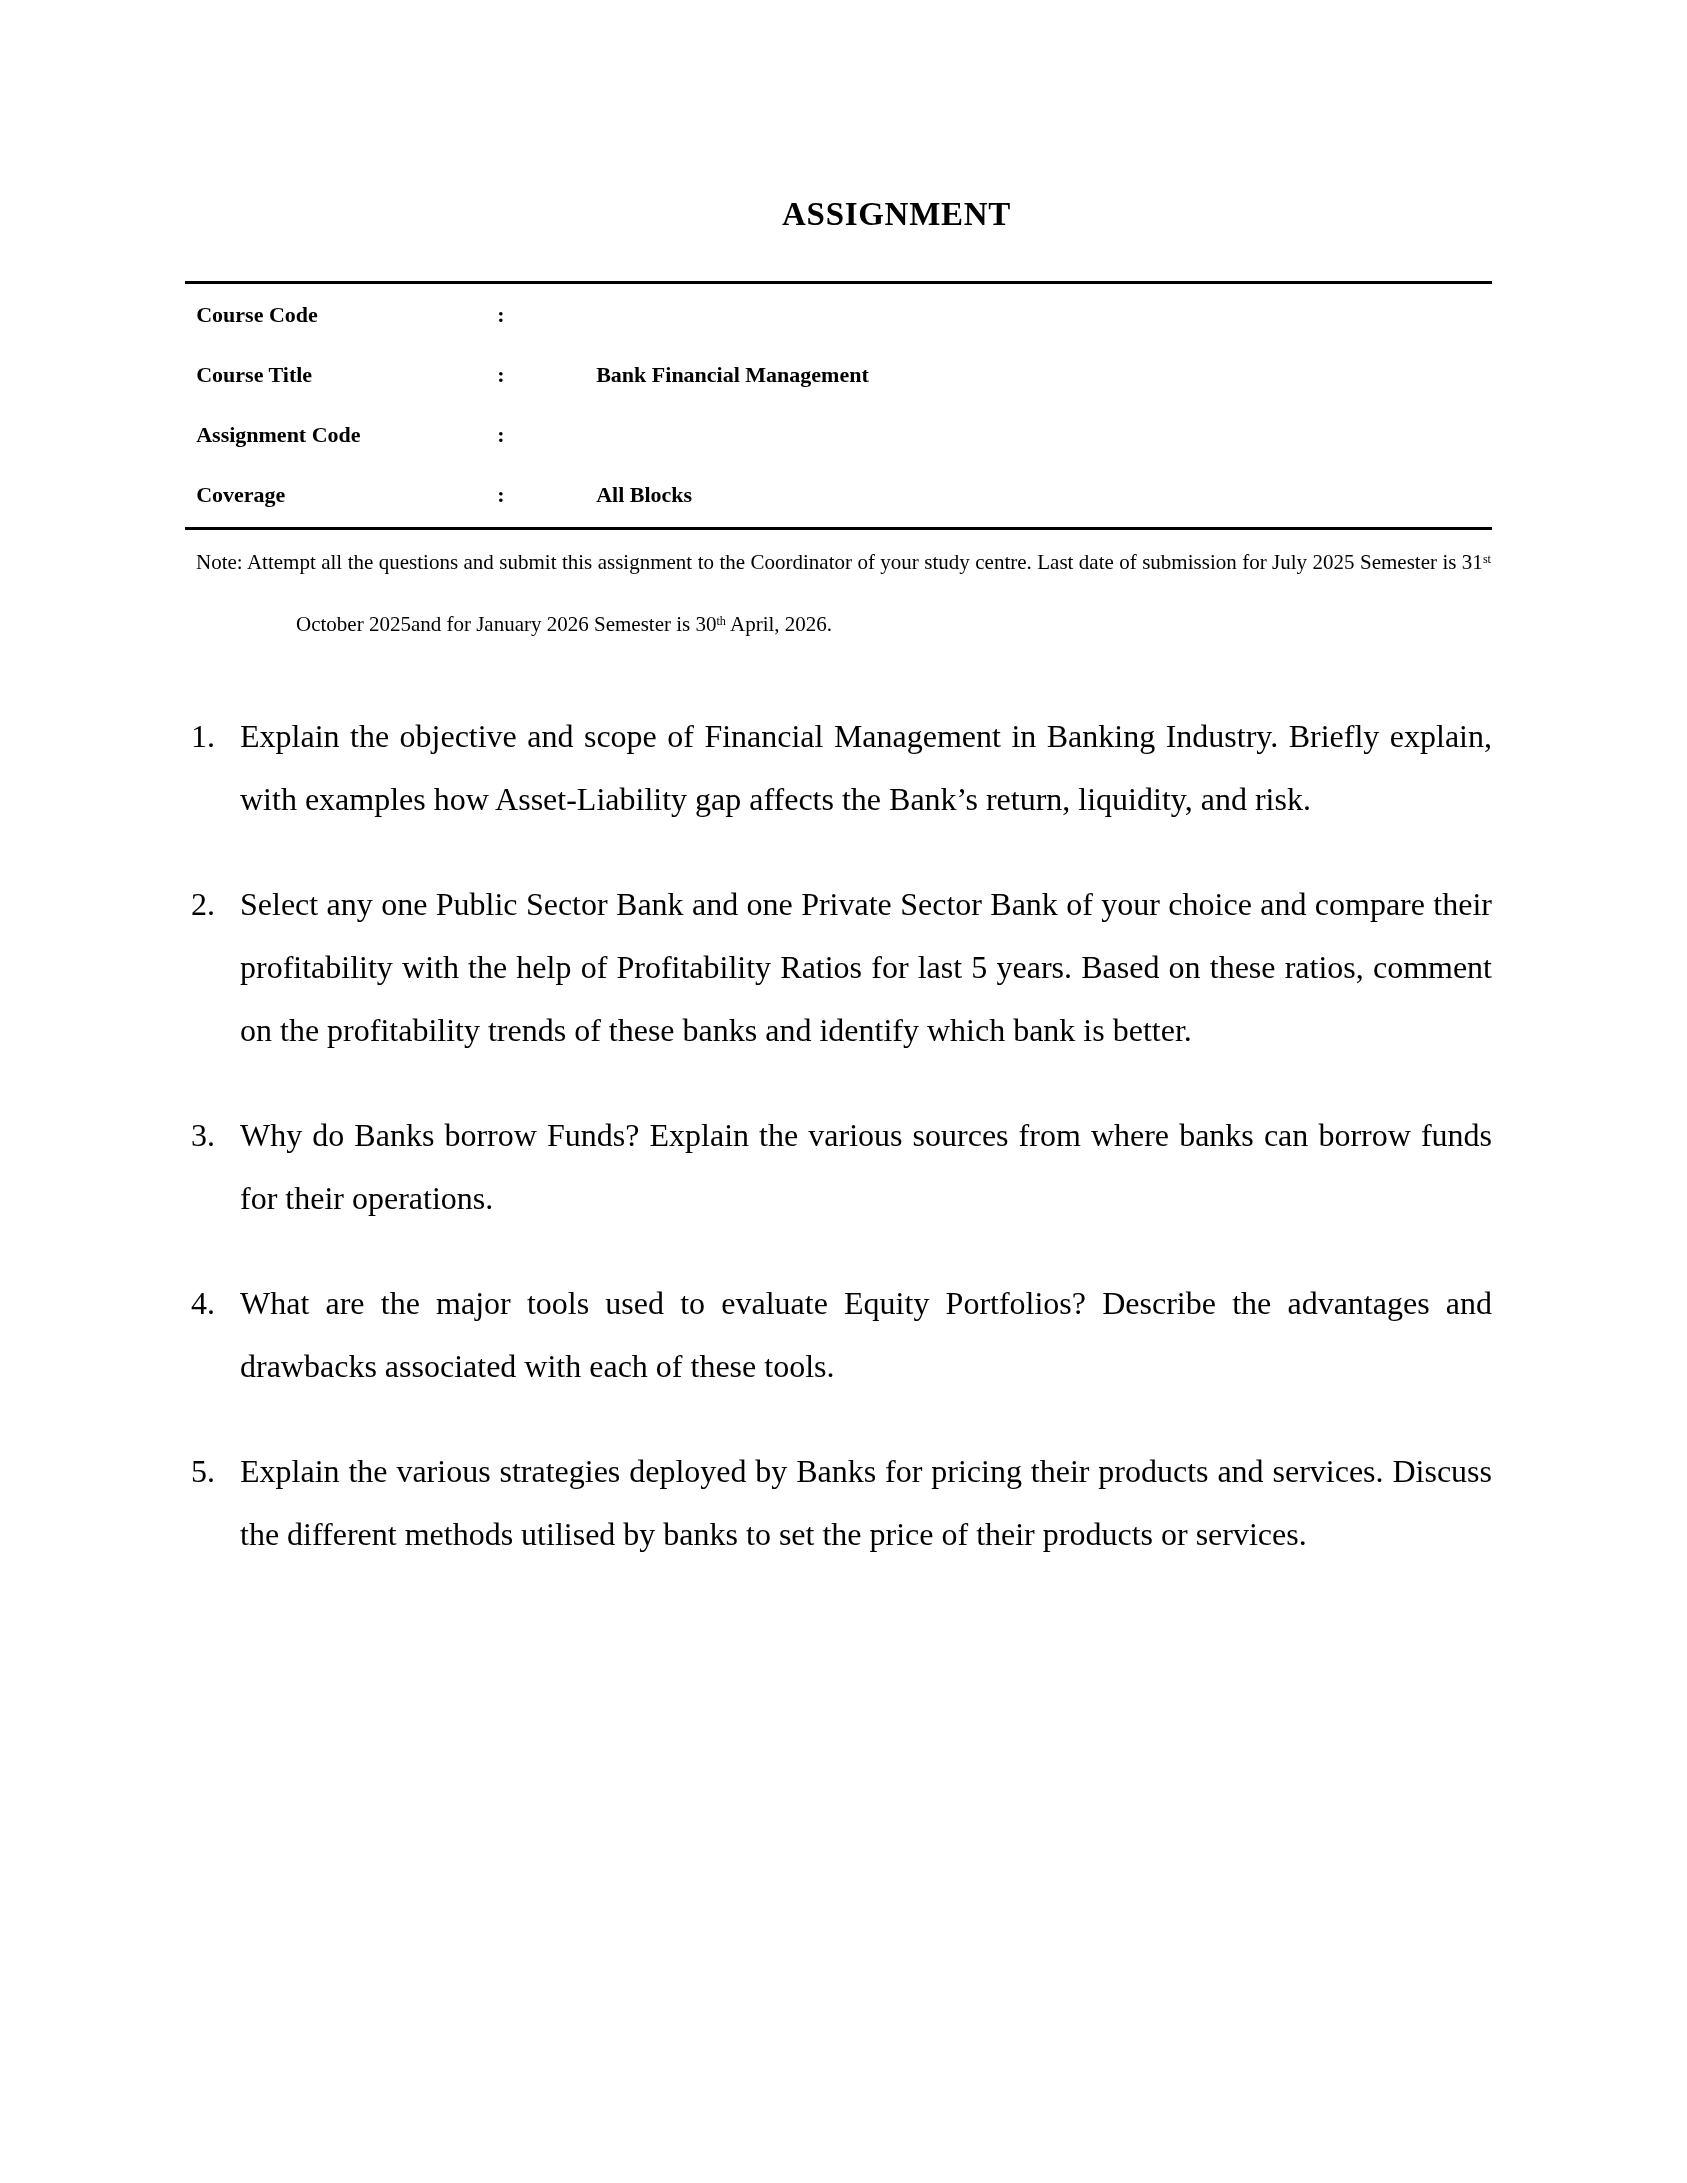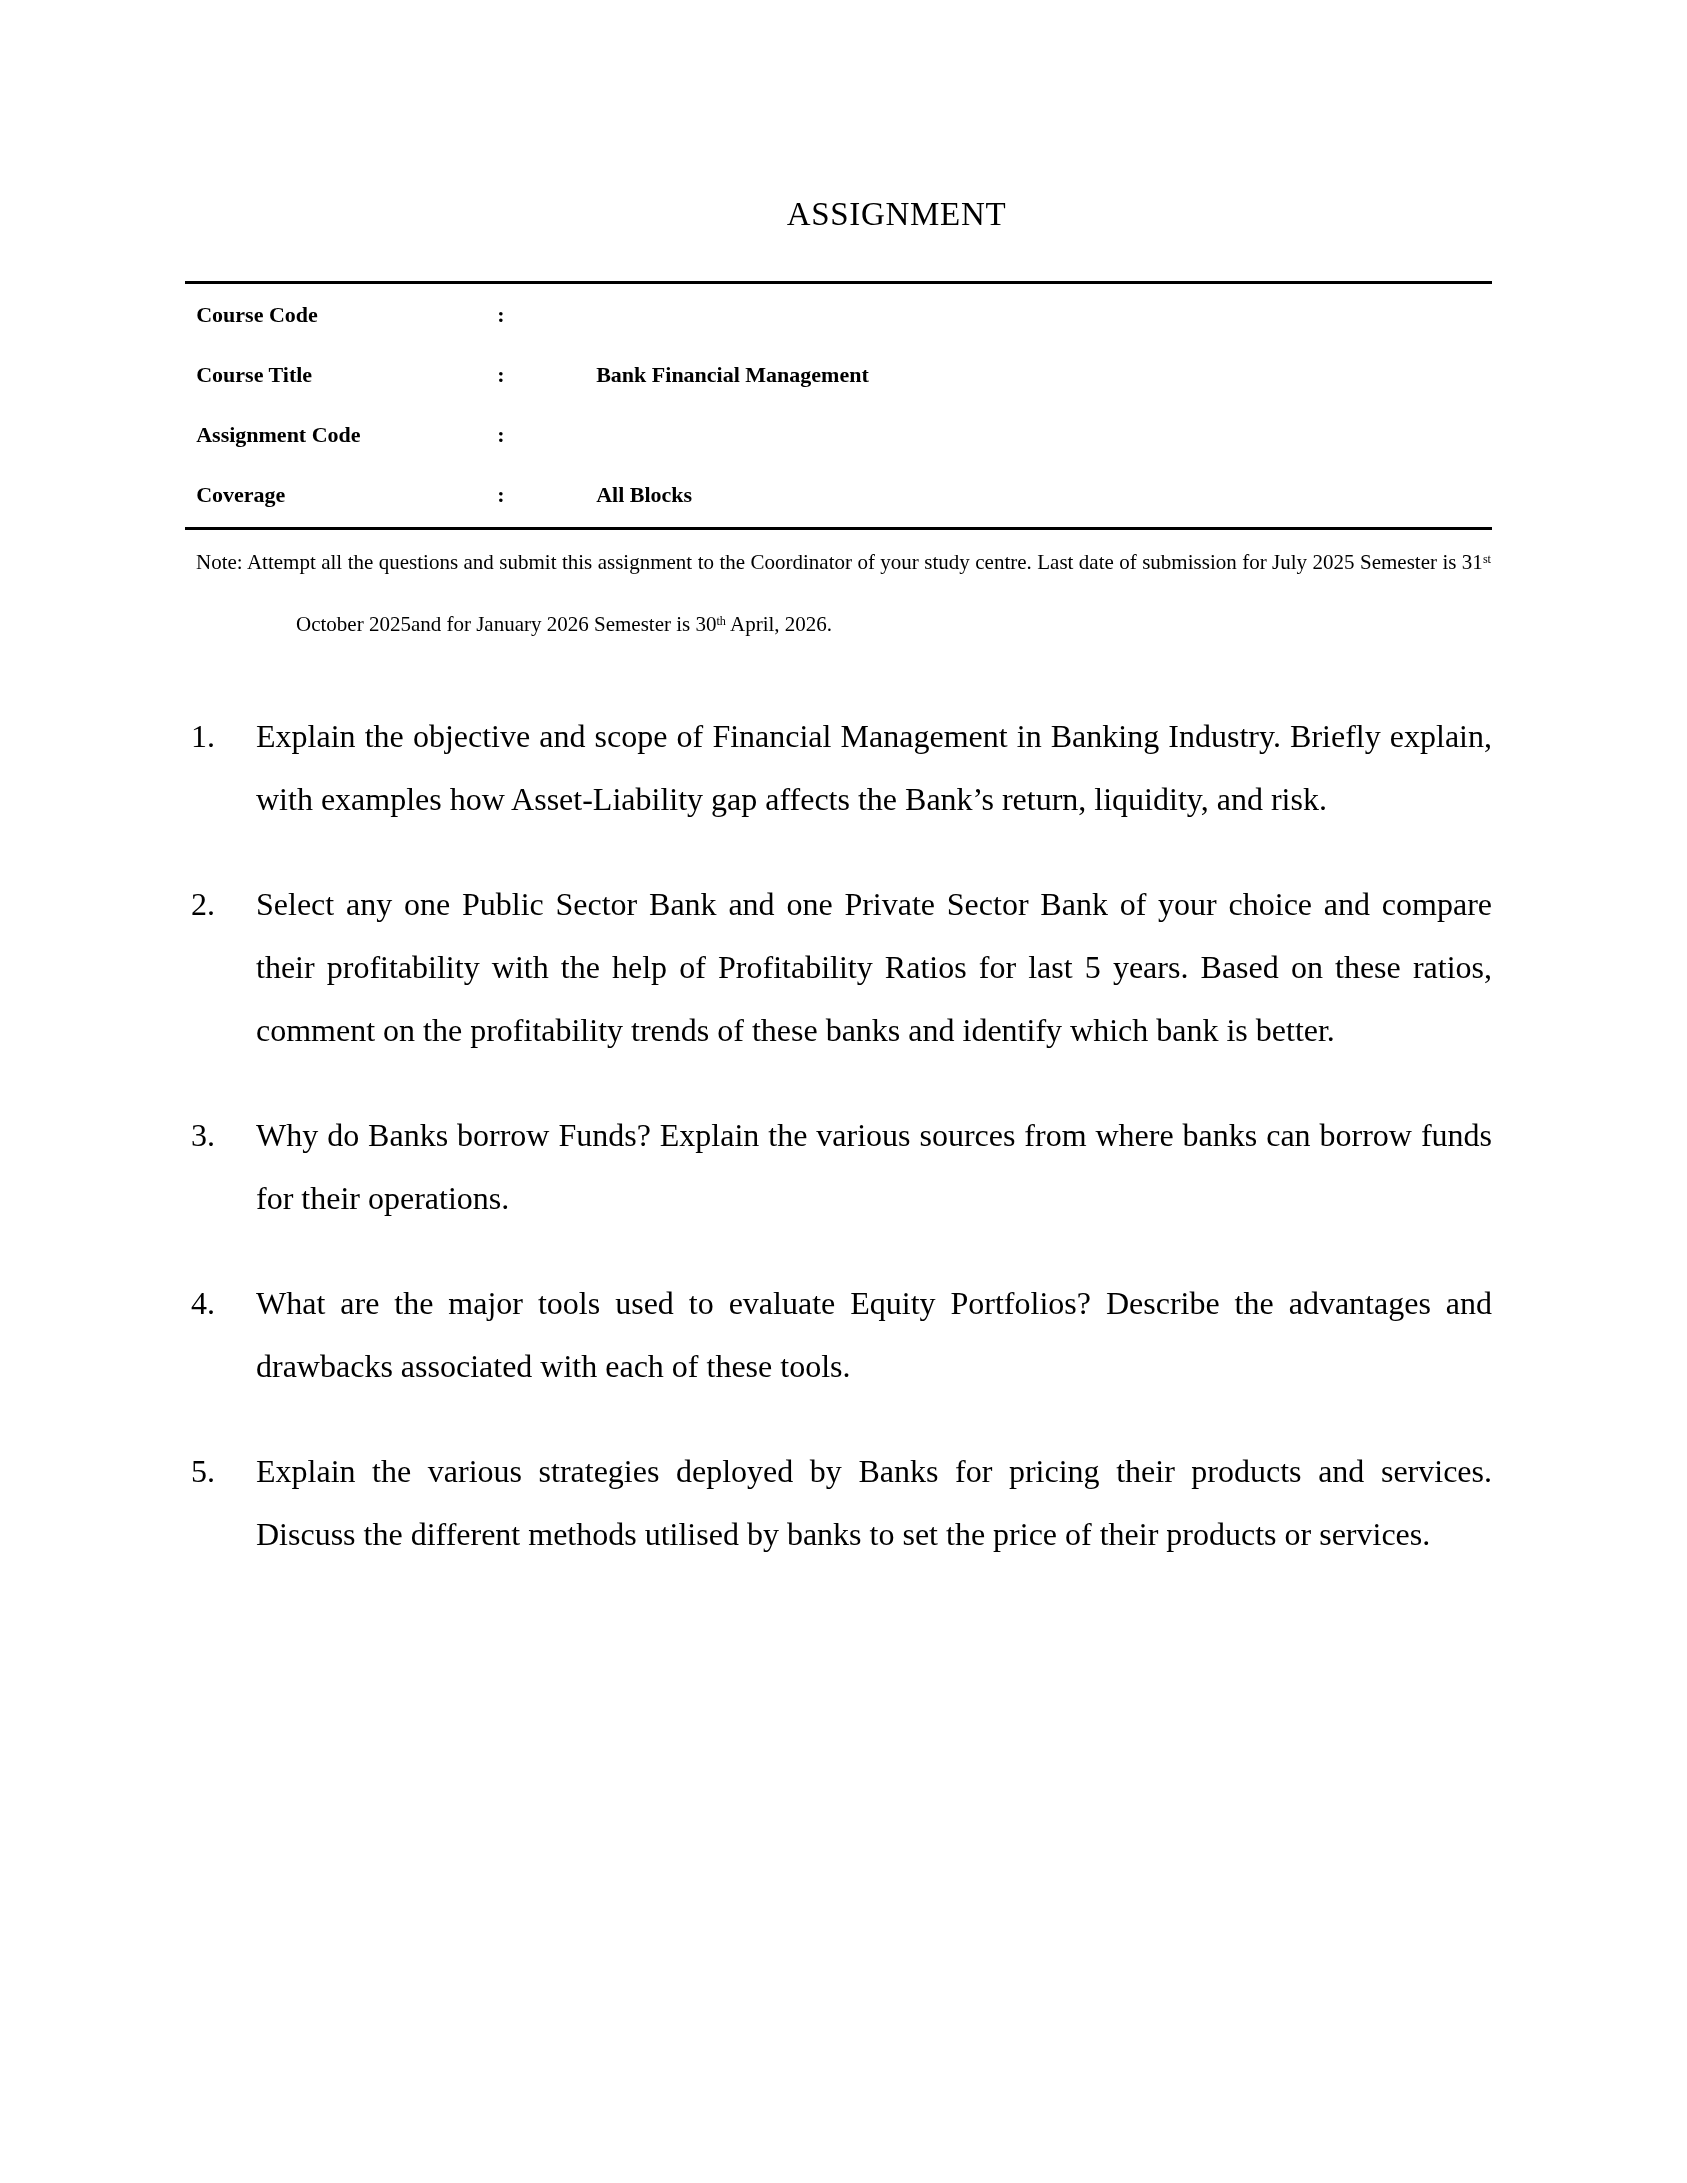--- a/index.html
+++ b/index.html
@@ -17,21 +17,21 @@
     overflow: hidden;
   }
   .doc-title {
     margin: 0;
     padding-top: 196px;
     padding-left: 106px;
     width: 1687px;
     box-sizing: border-box;
     text-align: center;
     font-size: 33px;
-    font-weight: normal;
+    font-weight: bold;
     line-height: 37px;
     letter-spacing: 0.7px;
   }
   .info-table {
     margin: 48px 0 0 185px;
     width: 1307px;
     box-sizing: border-box;
     border-top: 3.3px solid #000;
     border-bottom: 3.3px solid #000;
     font-weight: bold;
@@ -68,21 +68,21 @@
   }
   .question-item {
     display: grid;
     grid-template-columns: 49px 1fr;
     width: 1301px;
     margin: 0 0 42px 0;
     font-size: 32px;
     line-height: 63px;
   }
   .q-num { text-align: left; }
-  .q-text { text-align: justify; margin-left: 16px; }
+  .q-text { text-align: justify; }
 </style>
 </head>
 <body>
 
 <div class="page">
 
   <h1 class="doc-title">ASSIGNMENT</h1>
 
   <div class="info-table">
     <div class="info-row">

